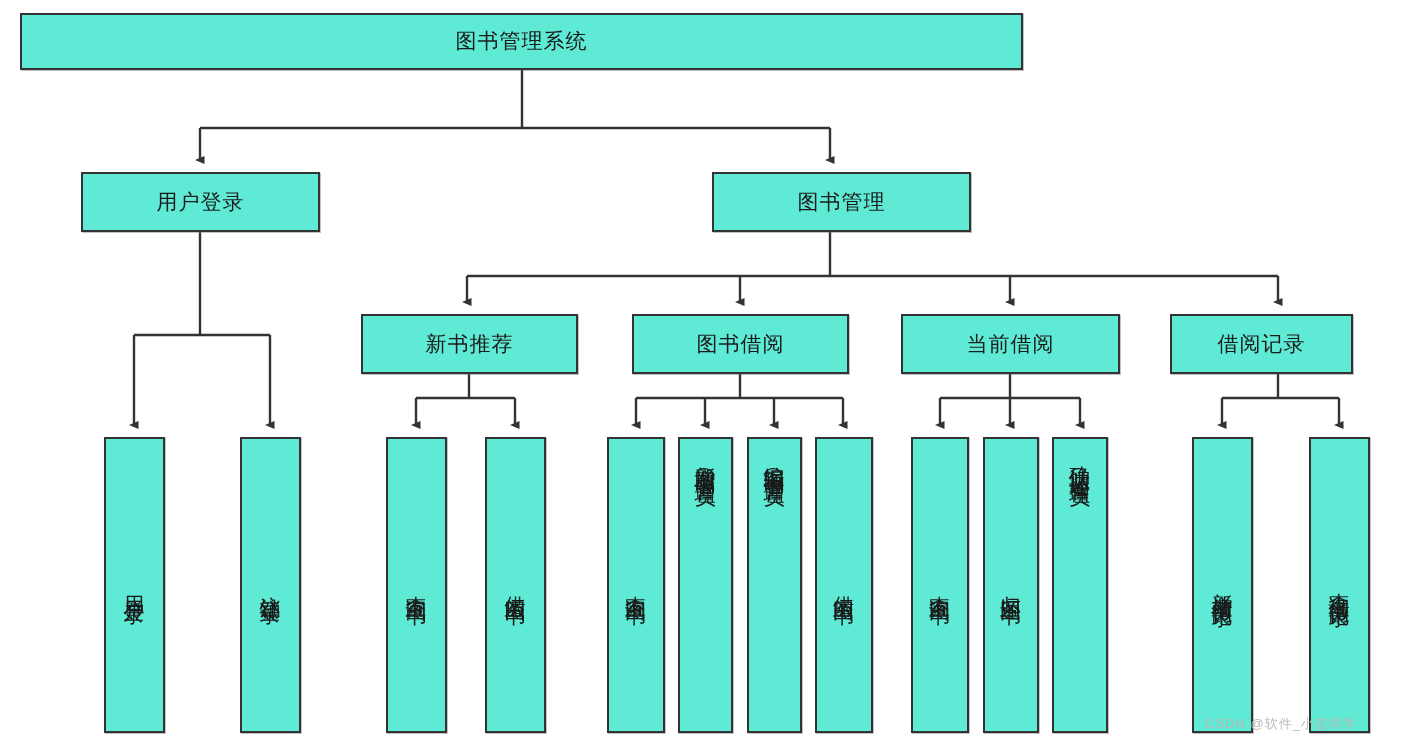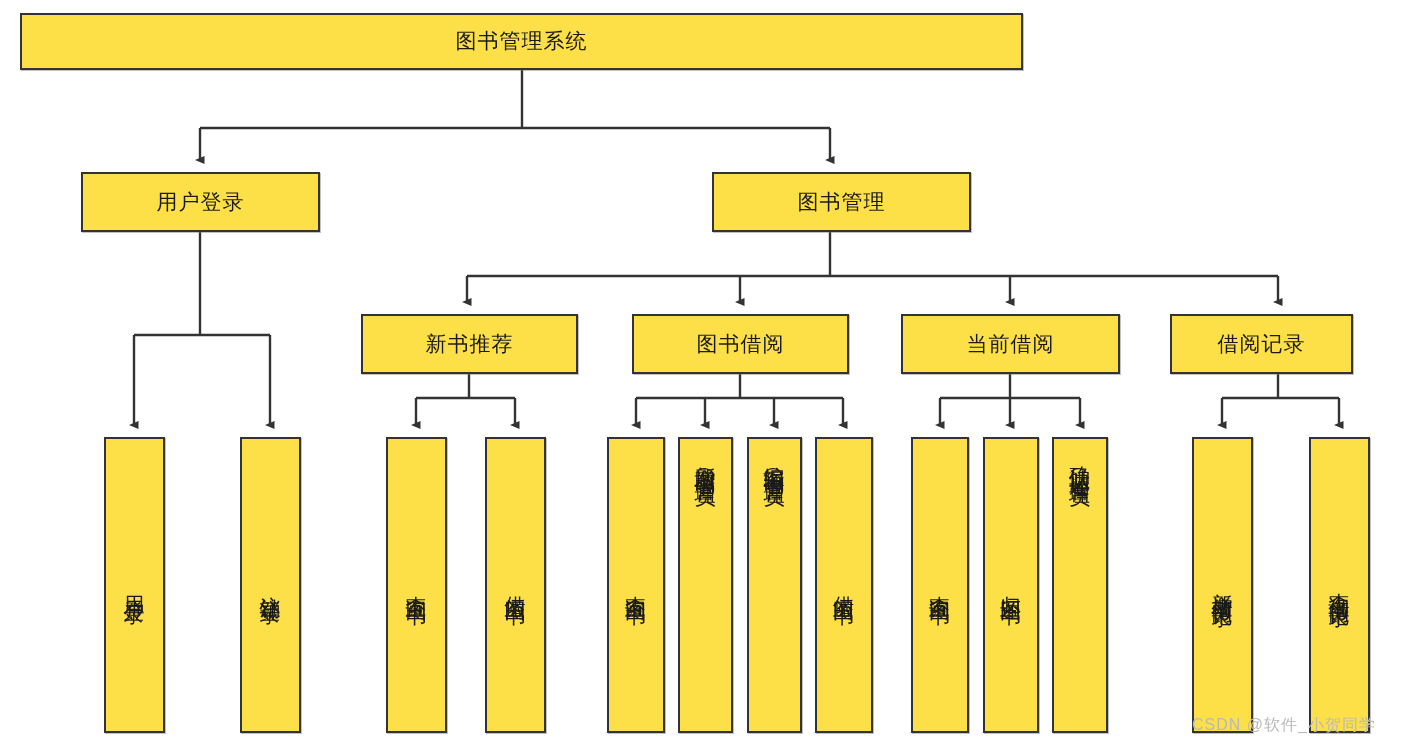--- a/index.html
+++ b/index.html
@@ -21,21 +21,21 @@
     position: absolute;
     left: 0;
     top: 0;
     width: 1405px;
     height: 747px;
     pointer-events: none;
   }
   .node {
     position: absolute;
     box-sizing: border-box;
-    background: #fde047;
+    background: #5eead4;
     border: 2px solid #333333;
     display: flex;
     align-items: center;
     justify-content: center;
     box-shadow: 1px 1px 0 rgba(120,120,120,0.45);
   }
   .node .label {
     color: #1a1a1a;
     font-size: 21px;
     line-height: 1.18;
@@ -54,25 +54,26 @@
     letter-spacing: 3px;
     line-height: 1;
     white-space: nowrap;
   }
   .node.vertical.centered {
     align-items: center;
     padding-top: 0;
   }
   .watermark {
     position: absolute;
-    font-size: 16px;
+    font-size: 13px;
     color: #b9b9b9;
     letter-spacing: 1px;
     white-space: nowrap;
     user-select: none;
+    margin-left: 13px;
   }
 </style>
 </head>
 <body>
 
 <div id="canvas">
 
   <svg class="edges" viewBox="0 0 1405 747">
     <defs>
       <marker id="arrow" markerWidth="10" markerHeight="10" refX="4.5" refY="5" orient="auto" markerUnits="userSpaceOnUse">

